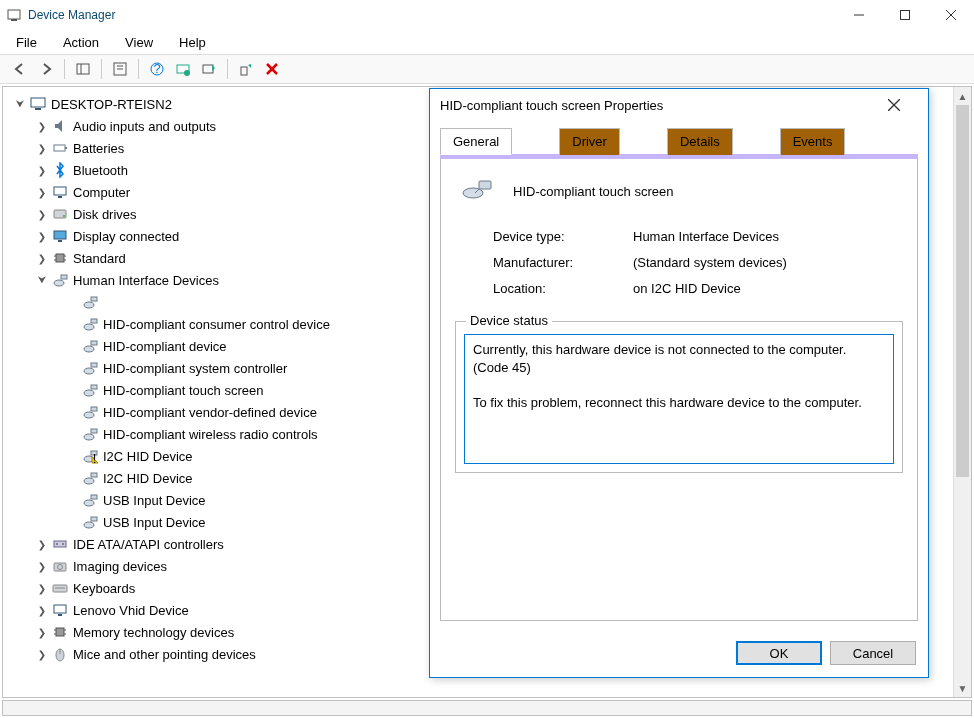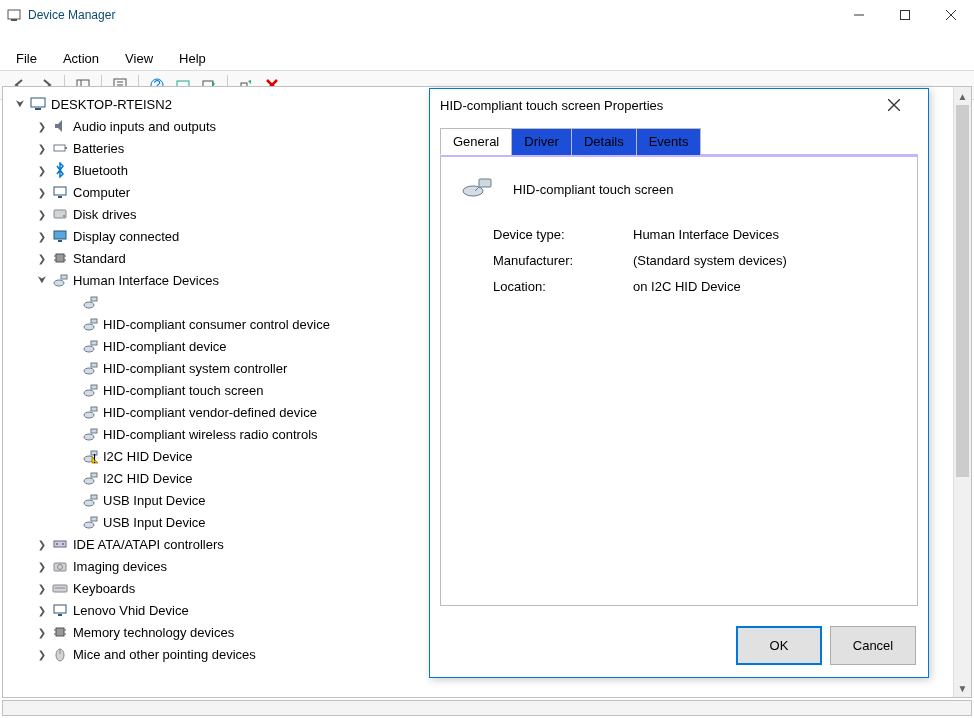--- a/index.html
+++ b/index.html
@@ -6,21 +6,21 @@
 body { background: #fff; width: 974px; height: 718px; overflow: hidden; position: relative; }
 
 
 .titlebar { height: 30px; display: flex; align-items: center; padding-left: 6px; background: #fff; color: #888; }
 .titlebar .app-icon { width: 16px; height: 16px; margin-right: 6px; }
 .title-text { flex: 1; font-size: 12px; color: #0c4a6e; }
 .win-ctrls { display: flex; }
 .win-btn { width: 46px; height: 30px; display: flex; align-items: center; justify-content: center; color: #555; }
 
 
-.menubar { height: 24px; display: flex; align-items: center; padding-left: 10px; gap: 14px; font-size: 13px; margin-top: 16px; }
+.menubar { height: 24px; display: flex; align-items: center; padding-left: 10px; gap: 14px; font-size: 13px; }
 .menu-item { padding: 2px 6px; }
 
 
 .toolbar { height: 30px; display: flex; align-items: center; padding-left: 8px; gap: 2px; border-top: 1px solid #ddd; border-bottom: 1px solid #ddd; background: #f9f9f9; }
 .tool-btn { width: 24px; height: 24px; display: flex; align-items: center; justify-content: center; }
 .tool-sep { width: 1px; height: 20px; background: #ccc; margin: 0 4px; }
 
 
 .main { position: absolute; top: 84px; left: 0; right: 0; bottom: 18px; display: flex; border: 1px solid #c0c0c0; margin: 2px; }
 .tree-pane { flex: 1; overflow: auto; padding: 6px 0 6px 4px; background: #fff; font-size: 14px; }
@@ -37,40 +37,40 @@
 .scroll-arrow { height: 18px; display: flex; align-items: center; justify-content: center; color: #666; font-size: 10px; }
 .scroll-thumb { position: absolute; top: 18px; bottom: 220px; left: 2px; right: 2px; background: #ccc; }
 
 
 .dialog { position: absolute; top: 88px; left: 429px; width: 500px; height: 590px; border: 1px solid #0078d7; background: #fff; box-shadow: 2px 2px 8px rgba(0,0,0,.2); display: flex; flex-direction: column; }
 .dialog-title { height: 32px; display: flex; align-items: center; padding: 0 10px; font-size: 13px; }
 .dialog-title .dtext { flex: 1; }
 .dialog-close { width: 30px; text-align: center; font-size: 15px; color: #333; }
 .dialog-body { flex: 1; padding: 6px 10px 10px 10px; display: flex; flex-direction: column; }
 
-.tabs { display: flex; border-bottom: 3px solid #c4b5fd; }
-.tab { padding: 5px 12px; border: 1px solid #bbb; border-bottom: none; margin-right: -1px; background: #1d4ed8; position: relative; top: 1px; font-size: 13px;}
+.tabs { display: flex; border-bottom: 5px solid #c4b5fd; gap: 48px; }
+.tab { padding: 5px 12px; border: 1px solid #bbb; border-bottom: none; margin-right: -1px; background: #a16207; position: relative; top: 1px; font-size: 13px;}
 .tab.active { background: #fff; border-bottom: 1px solid #fff; }
 
 .tab-content { border: 1px solid #bbb; border-top: none; flex: 1; padding: 16px 14px; display: flex; flex-direction: column; }
 .device-header { display: flex; align-items: center; margin-bottom: 16px; }
 .device-header .dev-icon { width: 36px; height: 32px; margin-right: 18px; margin-left: 4px;}
 .device-header .dev-name { font-size: 13px; }
 
 .info-rows { margin-left: 38px; }
 .info-row { display: flex; height: 26px; align-items: center; font-size: 13px;}
 .info-label { width: 140px; }
 .info-value { }
 
 .status-group { margin-top: 20px; border: 1px solid #bbb; position: relative; padding: 12px 8px 8px 8px; }
 .status-legend { position: absolute; top: -9px; left: 10px; background: #fff; padding: 0 4px; font-size: 13px; }
 .status-box { border: 1px solid #0078d7; height: 130px; padding: 6px 8px; font-size: 13px; overflow-y: scroll; line-height: 1.35; }
 
 .dialog-buttons { display: flex; justify-content: flex-end; gap: 8px; padding: 10px 12px 12px 0; }
-.btn { min-width: 86px; height: 39px; border: 1px solid #adadad; background: #e1e1e1; font-size: 13px; display: flex; align-items: center; justify-content: center;}
+.btn { min-width: 86px; height: 24px; border: 1px solid #adadad; background: #e1e1e1; font-size: 13px; display: flex; align-items: center; justify-content: center;}
 .btn.primary { border: 2px solid #0078d7; background: #e1e1e1; }
 
 
 .statusbar { position:absolute; left:2px; right:2px; bottom:2px; height:16px; border:1px solid #c0c0c0; background:#f4f4f4;}
 
 
 svg { display: block; }
 </style>
 </head>
 <body>
@@ -483,20 +483,28 @@
         </div>
         <div class="info-row">
           <span class="info-label">Manufacturer:</span>
           <span class="info-value">(Standard system devices)</span>
         </div>
         <div class="info-row">
           <span class="info-label">Location:</span>
           <span class="info-value">on I2C HID Device</span>
         </div>
       </div>
+      <div class="status-group">
+        <span class="status-legend">Device status</span>
+        <div class="status-box">
+          <div>Currently, this hardware device is not connected to the computer. (Code 45)</div>
+          <br>
+          <div>To fix this problem, reconnect this hardware device to the computer.</div>
+        </div>
+      </div>
     </div>
   </div>
   <div class="dialog-buttons">
     <div class="btn primary">OK</div>
     <div class="btn">Cancel</div>
   </div>
 </div>
 
 <div class="statusbar"></div>
 

